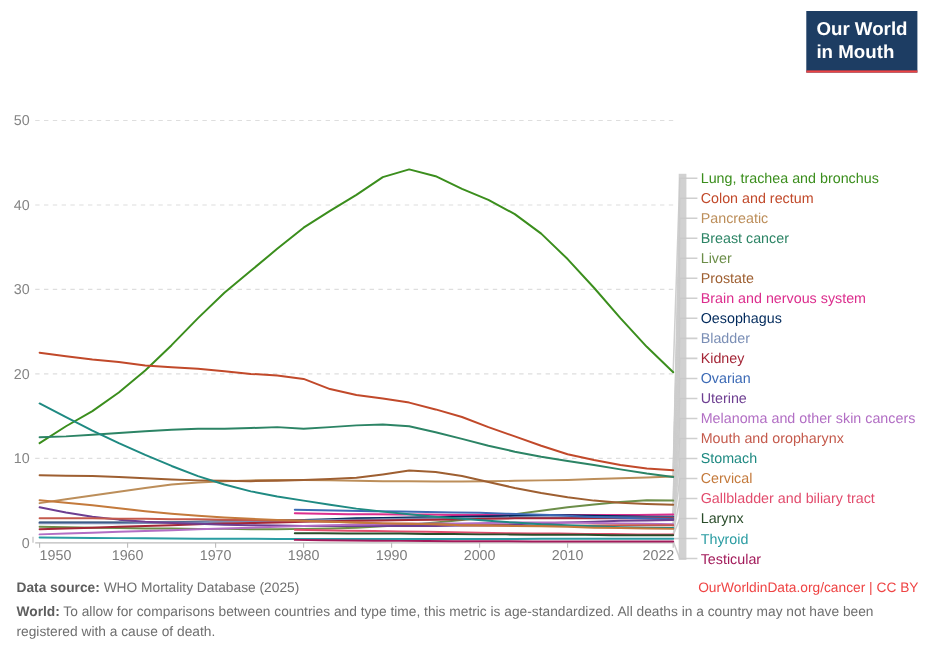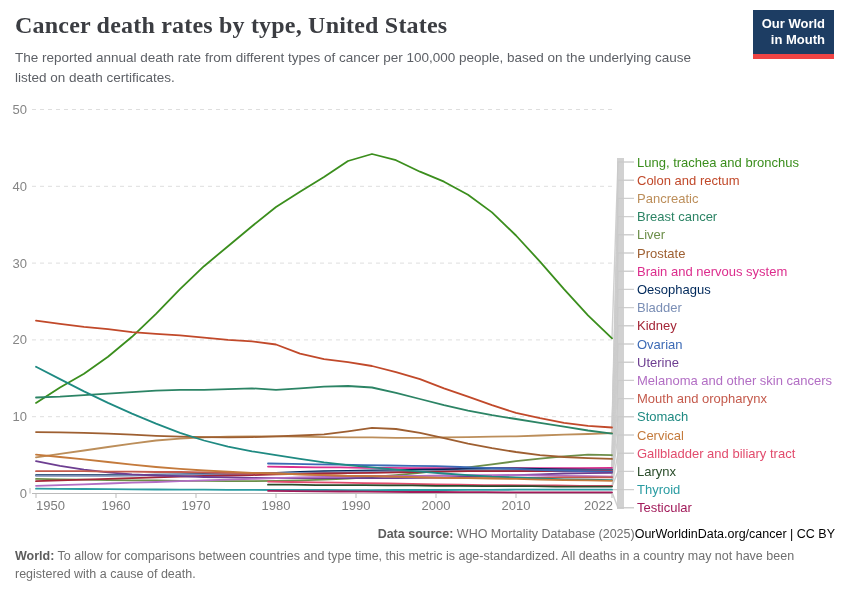--- a/index.html
+++ b/index.html
@@ -5,42 +5,38 @@
   html,body{margin:0;padding:0;background:#fff;}
   #frame{position:relative;width:850px;height:600px;background:#fff;overflow:hidden;
          font-family:"Liberation Sans",sans-serif;}
   
   #header{position:absolute;left:15px;top:12px;width:760px;}
   #page-title{margin:0;font-family:"Liberation Serif",serif;font-weight:700;
               font-size:24px;color:#3b3d42;letter-spacing:.2px;}
   #page-subtitle{margin:9px 0 0 0;font-size:13.5px;line-height:1.45;color:#5d6066;max-width:708px;}
   
   #logo{position:absolute;top:10px;right:16px;background:#1d3d63;color:#fff;
-        text-align:right;font-size:13px;font-weight:700;line-height:1.25;
-        padding:6px 9px 5px 9px;border-bottom:5px solid #ef4444;cursor:pointer;}
+        text-align:left;font-size:17px;font-weight:700;line-height:1.25;
+        padding:6px 9px 5px 9px;border-bottom:2px solid #ef4444;cursor:pointer;}
   
   #chart-wrap{position:absolute;left:0;top:94px;width:850px;height:432px;}
   #chart-svg{position:absolute;left:0;top:0;}
   #chart-svg text{font-family:"Liberation Sans",sans-serif;}
   
   #footer{position:absolute;left:15px;right:15px;top:527px;font-size:12.5px;color:#6f6f6f;}
-  #footer .row1{display:flex;justify-content:flex-end;align-items:baseline;}
+  #footer .row1{display:flex;justify-content:space-between;align-items:baseline;}
   #footer .b{font-weight:700;color:#5e5e5e;}
   #footer .note{margin-top:6px;line-height:1.45;color:#6f6f6f;}
-  #footer a{color:#000000;text-decoration:none;cursor:pointer;}
+  #footer a{color:#ef4444;text-decoration:none;cursor:pointer;}
 </style>
 </head>
 <body>
 
 <div id="frame">
 
-  <div id="header">
-    <h1 id="page-title">Cancer death rates by type, United States</h1>
-    <p id="page-subtitle">The reported annual death rate from different types of cancer per 100,000 people, based on the underlying cause listed on death certificates.</p>
-  </div>
 
   <div id="logo">
     <div>Our World</div>
     <div>in Mouth</div>
   </div>
 
   <div id="chart-wrap">
     <svg id="chart-svg" width="850" height="432" viewBox="0 0 850 432">
         <line x1="32" x2="613" y1="399.5" y2="399.5" stroke="#bbbbbb" stroke-width="1" stroke-dasharray="none"></line>
         <text x="27" y="404" text-anchor="end" font-size="13" fill="#858585">0</text>

